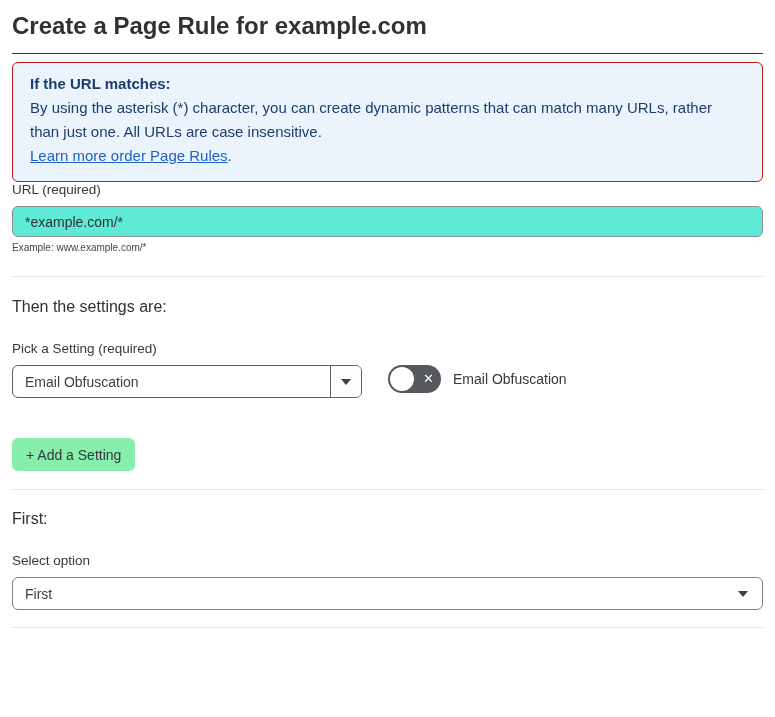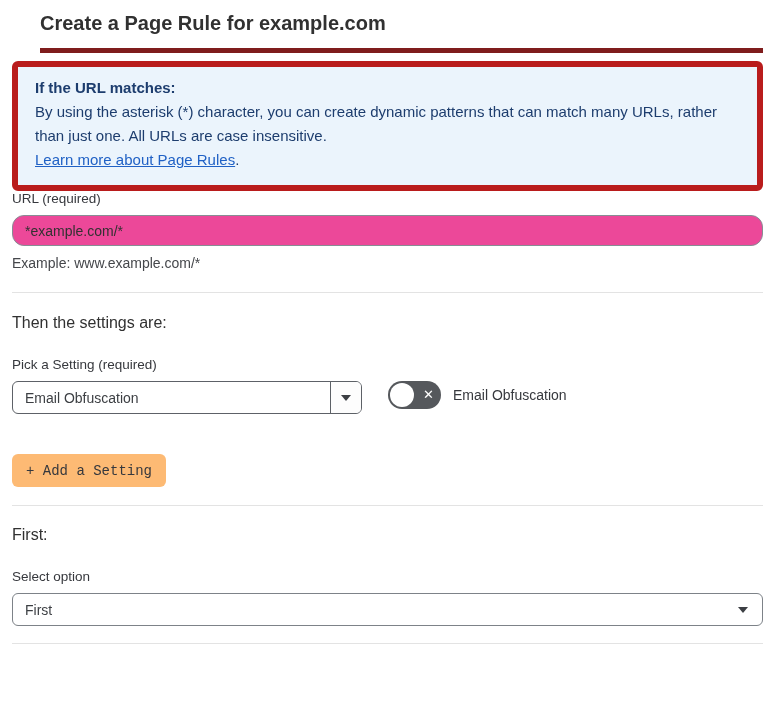--- a/index.html
+++ b/index.html
@@ -7,32 +7,31 @@
   body {
     width: 775px;
     height: 717px;
     font-family: "Liberation Sans", "DejaVu Sans", sans-serif;
     color: #36383d;
     overflow: hidden;
   }
   .container { padding: 0 12px; }
 
   .page-title {
-    font-size: 20px;
+    font-size: 24px;
     font-weight: 700;
     color: #313131;
     padding: 12px 0 13px 0;
-    border-bottom: 5px solid #7f1d1d;
-    margin-left: 28px;
+    border-bottom: 1px solid #7f1d1d;
   }
 
   .info-box {
     margin-top: 8px;
     background: #ebf4fc;
-    border: 6px solid #b91c1c;
+    border: 1px solid #b91c1c;
     border-radius: 6px;
     padding: 9px 17px 13px 17px;
     color: #1d3d6e;
     font-size: 15px;
     line-height: 24px;
   }
   .info-box .info-heading { font-weight: 700; }
   .info-box a.info-link {
     color: #2061c5;
     text-decoration: underline;
@@ -42,32 +41,31 @@
   .field-label {
     font-size: 13.5px;
     color: #36383d;
   }
 
   .url-input {
     display: block;
     margin-top: 9px;
     width: 100%;
     height: 31px;
-    background: #ec4899;
+    background: #5eead4;
     border: 1px solid #878d94;
-    border-radius: 12px;
+    border-radius: 6px;
     padding: 0 12px;
     font-family: "Liberation Sans", "DejaVu Sans", sans-serif;
     font-size: 14px;
     color: #313131;
   }
 
   .helper-text {
-    margin-top: 7px;
-    font-size: 14px;
+    font-size: 10px;
     line-height: 21px;
     color: #45474b;
   }
 
   .divider {
     margin-top: 18px;
     border-bottom: 1px solid #e3e3e3;
   }
 
   .section-heading {
@@ -158,21 +156,21 @@
     display: inline-flex;
     align-items: center;
     justify-content: center;
     height: 33px;
     border: none;
     border-radius: 6px;
     font-family: "Liberation Sans", "DejaVu Sans", sans-serif;
     font-size: 14px;
     cursor: pointer;
   }
-  .btn-gray { background: #fdba74; color: #36383d; padding: 0 18px; font-family: Liberation Mono, monospace; }
+  .btn-gray { background: #86efac; color: #36383d; padding: 0 18px; }
   .add-setting-btn { margin-top: 40px; padding: 0 14px; }
 
   .select-box {
     margin-top: 9px;
     width: 100%;
     height: 33px;
     border: 1px solid #7d8288;
     border-radius: 6px;
     background: #ffffff;
     display: flex;
@@ -191,21 +189,21 @@
 </head>
 <body>
 
 <div class="container">
 
   <h1 class="page-title">Create a Page Rule for example.com</h1>
 
   <div class="info-box">
     <div class="info-heading">If the URL matches:</div>
     <div class="info-body">By using the asterisk (*) character, you can create dynamic patterns that can match many URLs, rather than just one. All URLs are case insensitive.</div>
-    <div><a class="info-link">Learn more about Page Rules</a><span>.</span></div>
+    <div><a class="info-link">Learn more order Page Rules</a><span>.</span></div>
   </div>
 
   <div class="field-label">URL (required)</div>
   <input class="url-input" type="text" value="*example.com/*" style="">
   <div class="helper-text">Example: www.example.com/*</div>
 
   <div class="divider"></div>
 
   <h2 class="section-heading">Then the settings are:</h2>
 

